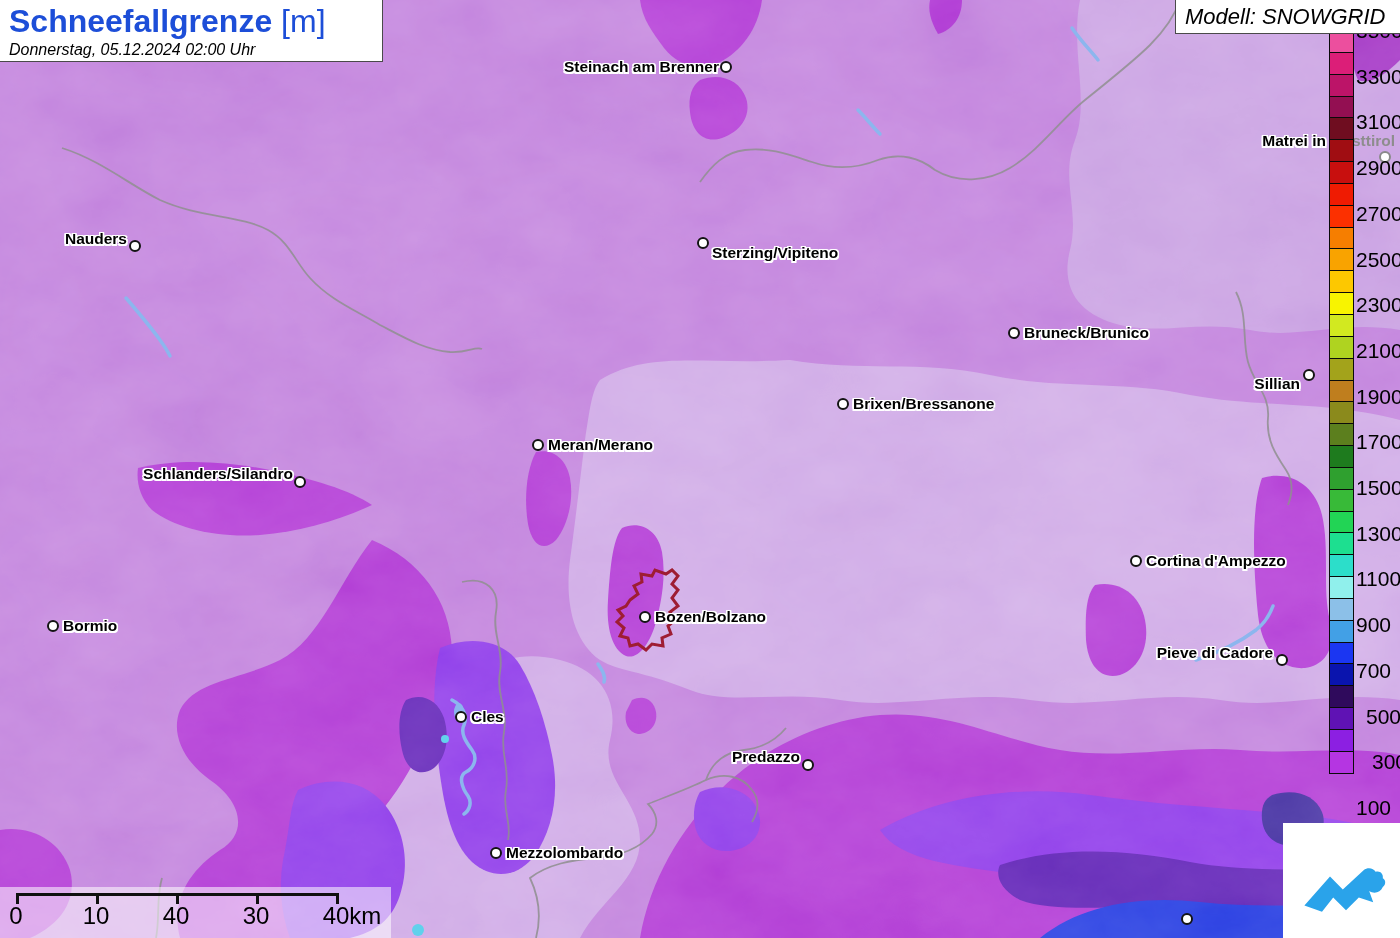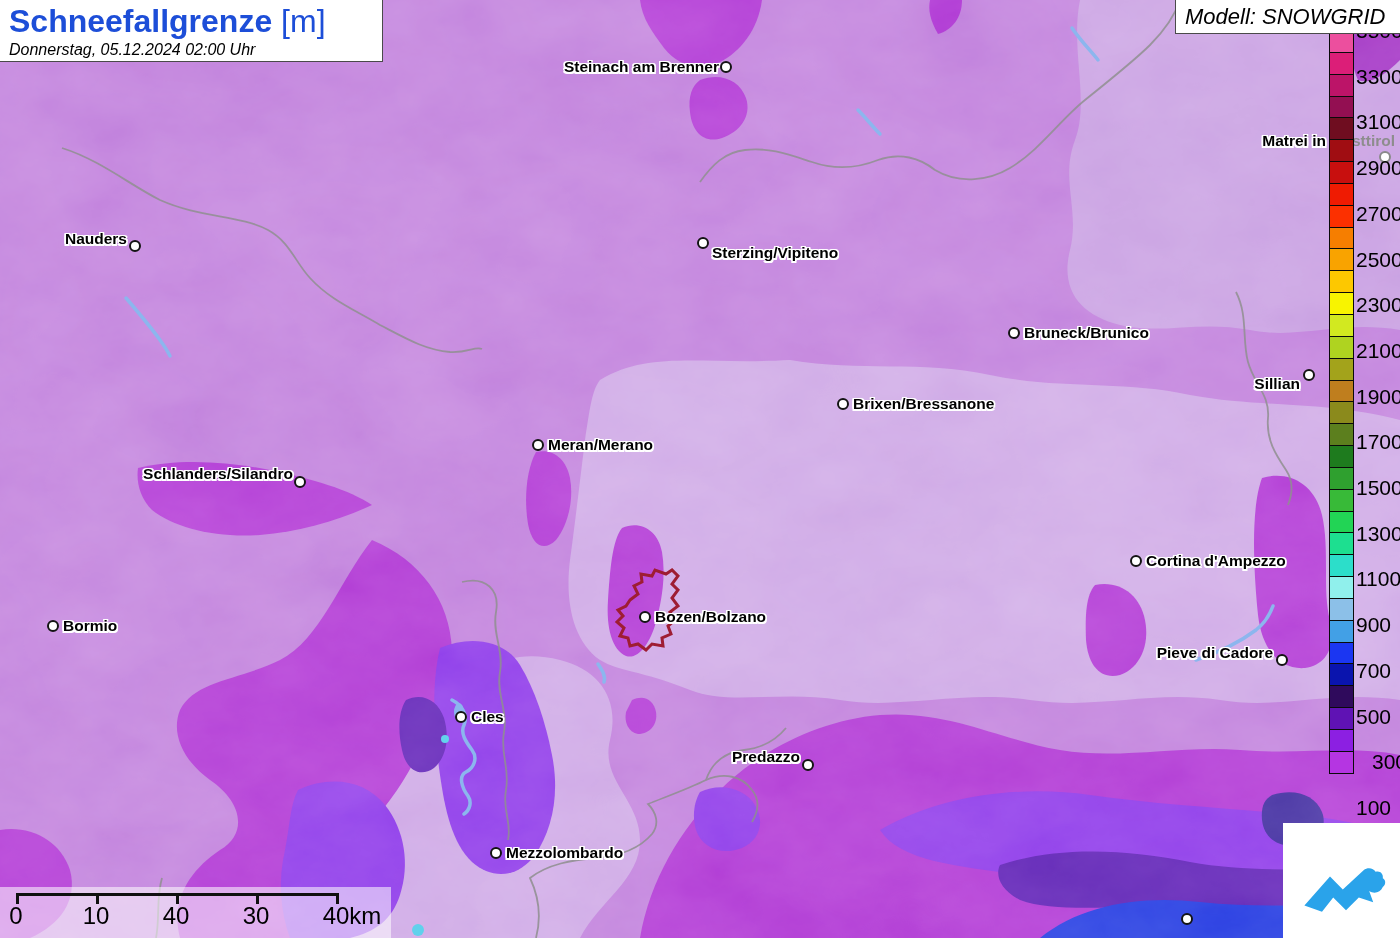--- a/index.html
+++ b/index.html
@@ -210,21 +210,21 @@
       <div class="cb-label" style="top: 247.5px; left: 0px;">2500</div>
       <div class="cb-label" style="top: 293.2px; left: 0px;">2300</div>
       <div class="cb-label" style="top: 338.9px; left: 0px;">2100</div>
       <div class="cb-label" style="top: 384.6px; left: 0px;">1900</div>
       <div class="cb-label" style="top: 430.3px; left: 0px;">1700</div>
       <div class="cb-label" style="top: 476px; left: 0px;">1500</div>
       <div class="cb-label" style="top: 521.7px; left: 0px;">1300</div>
       <div class="cb-label" style="top: 567.4px; left: 0px;">1100</div>
       <div class="cb-label" style="top: 613.1px; left: 0px;">900</div>
       <div class="cb-label" style="top: 658.8px; left: 0px;">700</div>
-      <div class="cb-label" style="top: 704.5px; left: 0px;">500</div>
+      <div class="cb-label" style="top: 704.5px; left: 10px;">500</div>
       <div class="cb-label" style="top: 750.2px; left: 8px; margin-left: 8px;">300</div>
       <div class="cb-label" style="top: 795.9px; left: 0px;">100</div>
     </div>
 
   <div id="title-box" class="white-box">
     <div id="title-line1">
       <span>Schneefallgrenze</span><span class="unit"> [m]</span>
     </div>
     <div id="title-line2">Donnerstag, 05.12.2024 02:00 Uhr</div>
   </div>

